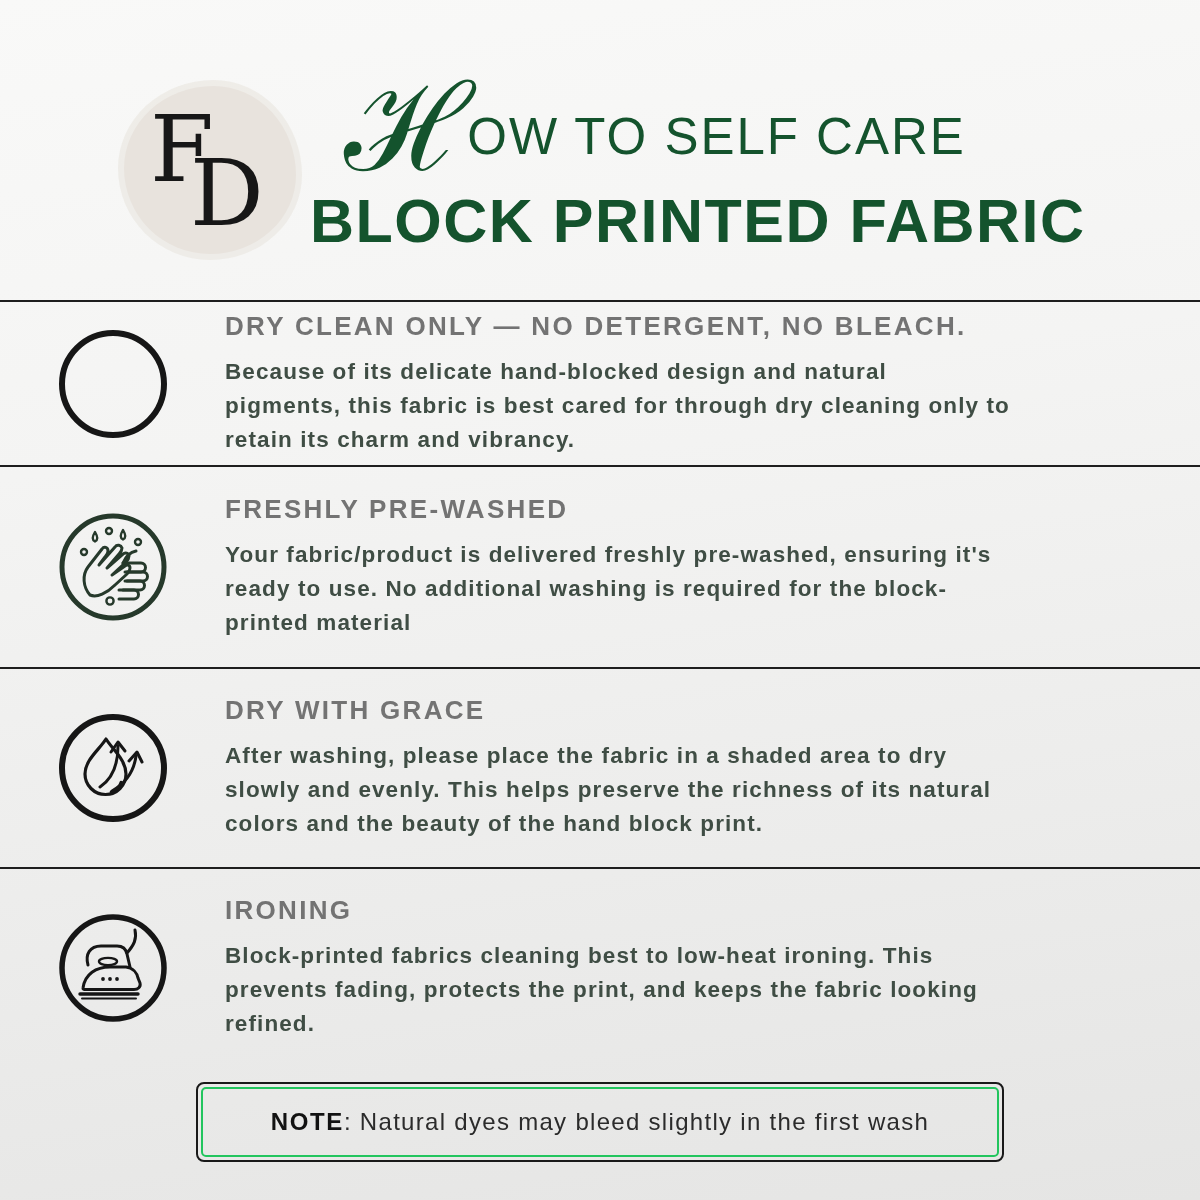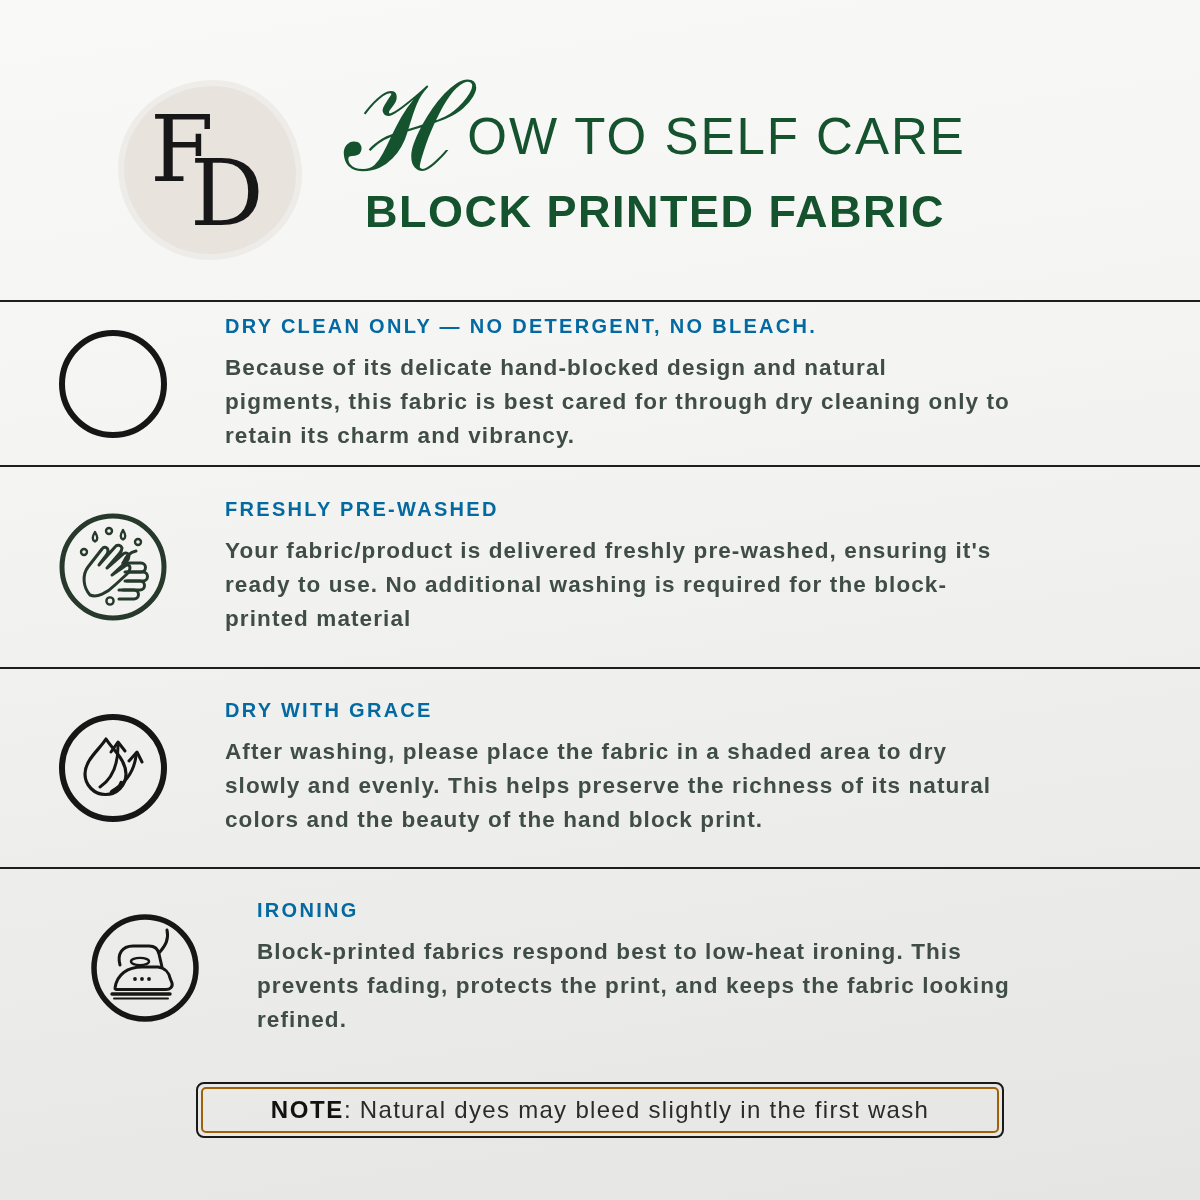--- a/index.html
+++ b/index.html
@@ -24,47 +24,47 @@
   .logo-letter { position:absolute; font-family:"DejaVu Serif", serif; color:#171717; line-height:1; }
   .logo-f { left:26px; top:18px; font-size:92px; }
   .logo-d { left:66px; top:62px; font-size:92px; }
 
   .title-block { position:absolute; left:310px; top:92px; width:690px; text-align:center; color:#14532d; }
   .title-line1 { white-space:nowrap; font-size:51px; letter-spacing:2px; line-height:90px; height:92px; }
   .script-h {
     font-family:"DejaVu Serif", serif; font-size:122px; line-height:0;
     vertical-align:-16px; margin-right:-6px; letter-spacing:0;
   }
-  .title-line2 { font-size:45px; font-weight:700; letter-spacing:1.5px; margin-top:2px; white-space:nowrap; }
+  .title-line2 { font-size:61px; font-weight:700; letter-spacing:1.5px; margin-top:2px; white-space:nowrap; }
 
   
   .section { display:flex; border-top:2px solid #1e1e1e; align-items:center; }
   .sec-1 { height:165px; }
   .sec-2 { height:200px; }
   .sec-3 { height:202px; }
-  .sec-4 { height:200px;padding-left:32px; }
+  .sec-4 { height:200px; }
   .icon-col { width:225px; min-width:225px; display:flex; align-items:center; justify-content:center; }
   .text-col { flex:1; max-width:815px; padding-right:30px; }
   .sec-heading {
-    font-size:20px; font-weight:700; letter-spacing:2.3px;
-    color:#0369a1; margin-bottom:13px;
+    font-size:26px; font-weight:700; letter-spacing:2.3px;
+    color:#737373; margin-bottom:13px;
   }
   .sec-body {
     font-size:22.5px; line-height:34px; letter-spacing:1.1px;
     color:#3f4d44; font-weight:700;
   }
   .icon-svg { display:block; }
 
   
   .note-wrap { display:flex; justify-content:center; margin-top:15px; }
   .note-outer {
     width:808px; border:2px solid #191919; border-radius:8px; padding:3px;
   }
   .note-inner {
-    border:2px solid #a16207; border-radius:5px; padding:7px 10px;
+    border:2px solid #22c55e; border-radius:5px; padding:19px 10px;
     text-align:center; font-size:24px; letter-spacing:1.3px; color:#2b2b2b;
     white-space:nowrap;
   }
   .note-inner b { color:#121212; letter-spacing:1.6px; }
 </style>
 </head>
 <body>
 
 <div class="canvas">
 
@@ -143,21 +143,21 @@
         <path d="M23 82 H81" stroke-width="3.4"></path>
         <path d="M25 86.5 H79" stroke-width="2"></path>
         <path d="M70 41 C77 33 80 27 78 18" stroke-width="3"></path>
         <circle cx="46" cy="67" r="1.9" fill="#161616" stroke="none"></circle>
         <circle cx="53" cy="67" r="1.9" fill="#161616" stroke="none"></circle>
         <circle cx="60" cy="67" r="1.9" fill="#161616" stroke="none"></circle>
       </svg>
     </div>
     <div class="text-col">
       <div class="sec-heading">IRONING</div>
-      <div class="sec-body">Block-printed fabrics respond best to low-heat ironing. This prevents fading, protects the print, and keeps the fabric looking refined.</div>
+      <div class="sec-body">Block-printed fabrics cleaning best to low-heat ironing. This prevents fading, protects the print, and keeps the fabric looking refined.</div>
     </div>
   </div>
 
   <div class="note-wrap">
     <div class="note-outer">
       <div class="note-inner"><b>NOTE</b><span>: Natural dyes may bleed slightly in the first wash</span></div>
     </div>
   </div>
 
 </div>

